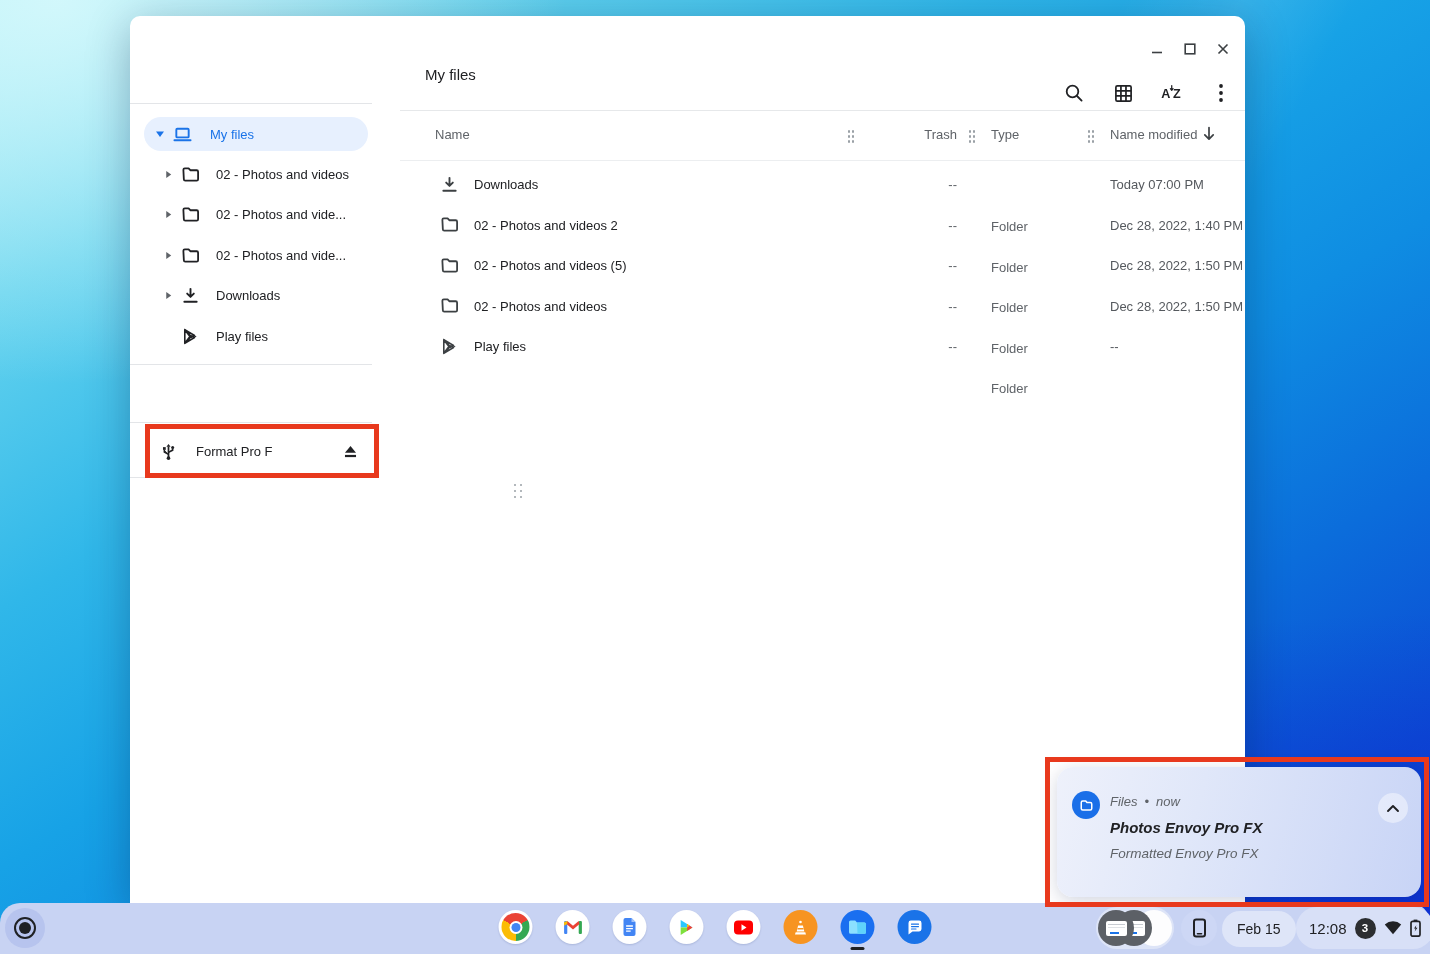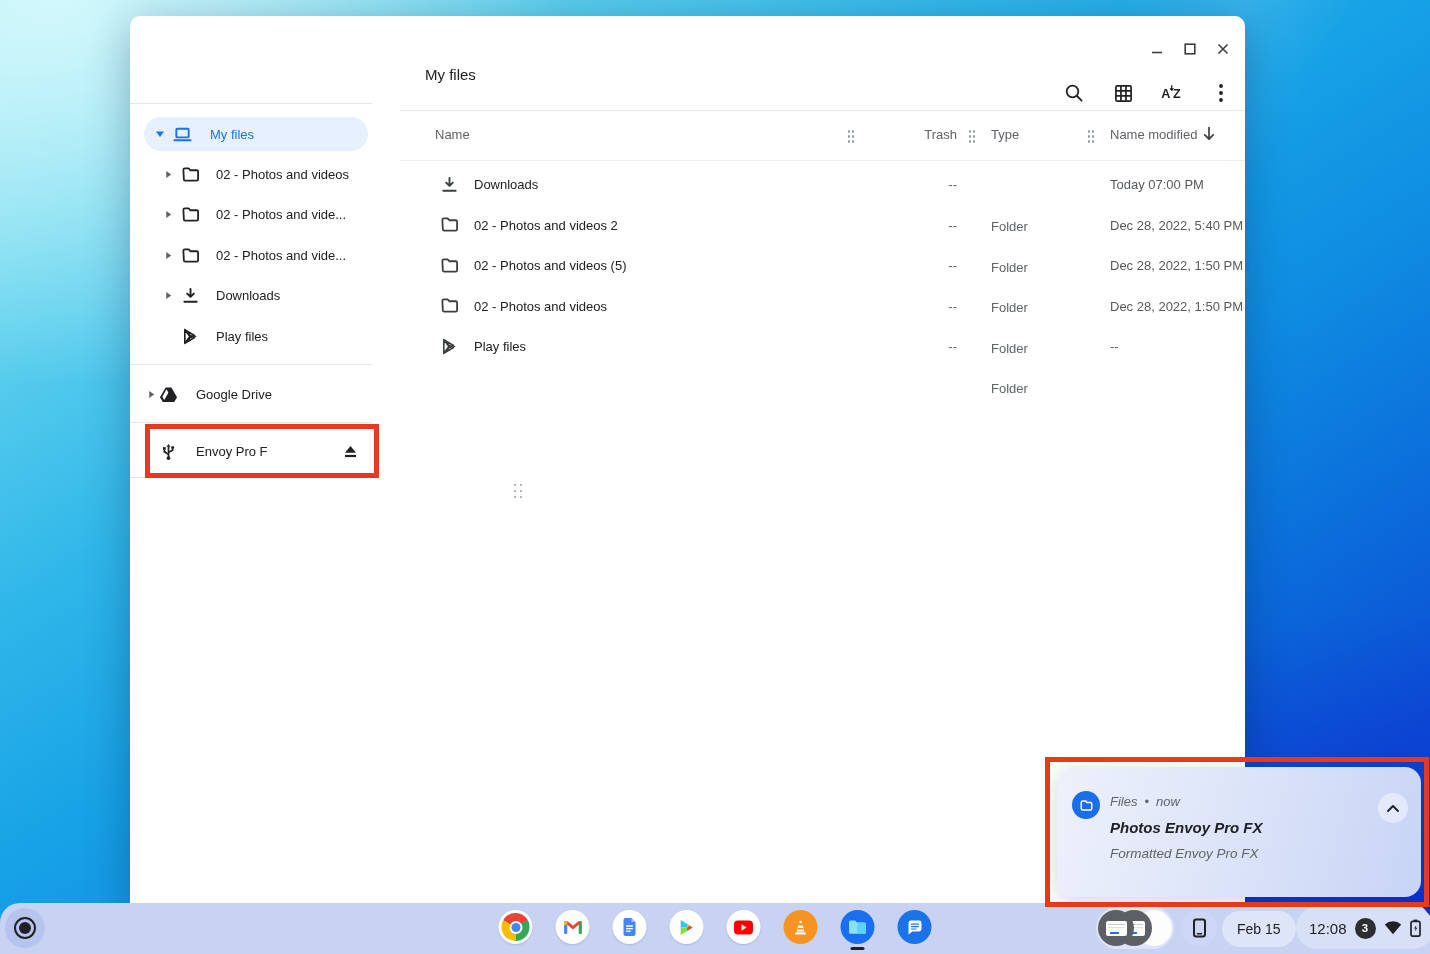--- a/index.html
+++ b/index.html
@@ -220,50 +220,36 @@
           <svg width="19" height="19" viewBox="0 0 20 20">
               <path d="M4 2.8l10.2 6.1-3 1.8zM4 17.2l10.2-6.1-3-1.8zM4 2.8v14.4l5.4-7.2z" fill="none" stroke="#202124" stroke-width="1.7" stroke-linejoin="round"></path>
               <path d="M14.2 8.9l2.3 1.1-2.3 1.1z" fill="#202124"></path>
             </svg>
         </span>
         <span class="s-lb" style="left:86px;">Play files</span>
       </div>
 
       <div class="divider" style="top:348px;"></div>
 
-      <div class="srow" style="top:358px;">
-        <span class="exp" style="left:15px; top:14px;">
-          <svg width="9" height="9" viewBox="0 0 10 10">
-              <path d="M2.5 1l5.5 4-5.5 4z" fill="#5f6368"></path>
-            </svg>
-        </span>
-        <span class="s-ic" style="left:26px;">
-          <svg width="19" height="19" viewBox="0 0 20 20">
-              <path d="M7 2.5h6L19 13l-3 4.8H4L1 13z" fill="#202124"></path>
-              <path d="M7.9 4.6l2 3.6-4.4 7.6-2-3.5z" fill="#fff"></path>
-            </svg>
-        </span>
-        <span class="s-lb" style="left:66px;">Google Drive</span>
-      </div>
 
       <div class="divider" style="top:406px;"></div>
 
       <div class="srow" style="top:415px;">
         <span class="s-ic" style="left:26px;">
           <svg width="19" height="19" viewBox="0 0 20 20">
             <path d="M10 17V4.8" stroke="#202124" stroke-width="1.8"></path>
             <path d="M10 2l-2.2 3h4.4z" fill="#202124"></path>
             <path d="M10 13L5.6 10.6V8.4" stroke="#202124" stroke-width="1.6"></path>
             <rect x="4.2" y="5.4" width="2.9" height="2.9" fill="#202124"></rect>
             <path d="M10 11l4.4-2.3V7.2" stroke="#202124" stroke-width="1.6"></path>
             <circle cx="14.4" cy="5.7" r="1.6" fill="#202124"></circle>
             <circle cx="10" cy="17" r="1.9" fill="#202124"></circle>
           </svg>
         </span>
-        <span class="s-lb" style="left:66px;">Envoy Pro F</span>
+        <span class="s-lb" style="left:66px;">Format Pro F</span>
         <span class="s-ic" style="left:208px;">
           <svg width="17" height="17" viewBox="0 0 20 20">
               <path d="M10 3.5l6.5 8h-13z" fill="#202124"></path>
               <rect x="3.5" y="14" width="13" height="2.6" fill="#202124"></rect>
             </svg>
         </span>
       </div>
 
       <div class="divider" style="top:461px;"></div>
 
@@ -367,21 +353,21 @@
 
         <div class="frow">
           <span class="fi">
             <svg width="19" height="19" viewBox="0 0 20 20">
                 <path d="M2.5 5a1.5 1.5 0 011.5-1.5h4l1.8 2h6.7A1.5 1.5 0 0118 7v8a1.5 1.5 0 01-1.5 1.5h-12A1.5 1.5 0 013 15z" fill="none" stroke="#3c4043" stroke-width="1.9" stroke-linejoin="round"></path>
               </svg>
           </span>
           <span class="fname">02 - Photos and videos 2</span>
           <span class="fsize">--</span>
           <span class="ftype">Folder</span>
-          <span class="fdate">Dec 28, 2022, 5:40 PM</span>
+          <span class="fdate">Dec 28, 2022, 1:40 PM</span>
         </div>
 
         <div class="frow">
           <span class="fi">
             <svg width="19" height="19" viewBox="0 0 20 20">
                 <path d="M2.5 5a1.5 1.5 0 011.5-1.5h4l1.8 2h6.7A1.5 1.5 0 0118 7v8a1.5 1.5 0 01-1.5 1.5h-12A1.5 1.5 0 013 15z" fill="none" stroke="#3c4043" stroke-width="1.9" stroke-linejoin="round"></path>
               </svg>
           </span>
           <span class="fname">02 - Photos and videos (5)</span>
           <span class="fsize">--</span>

